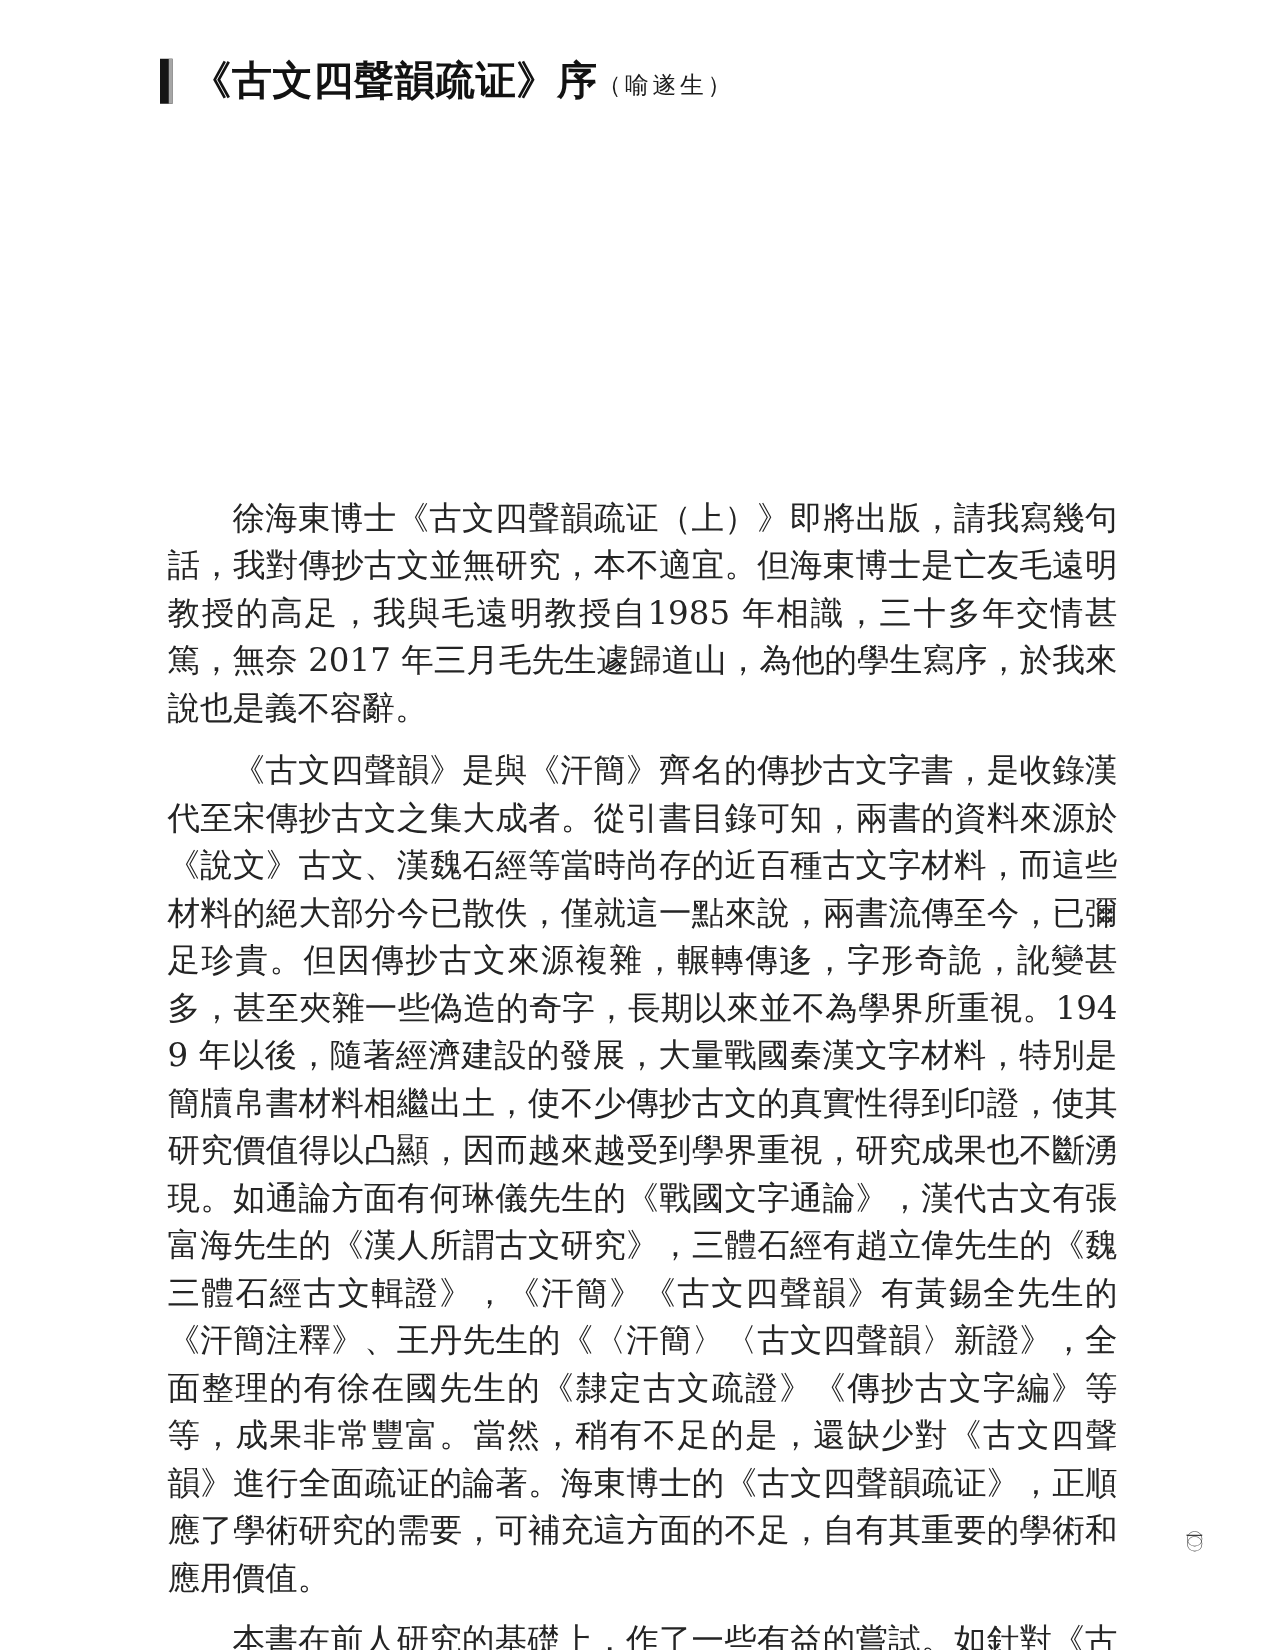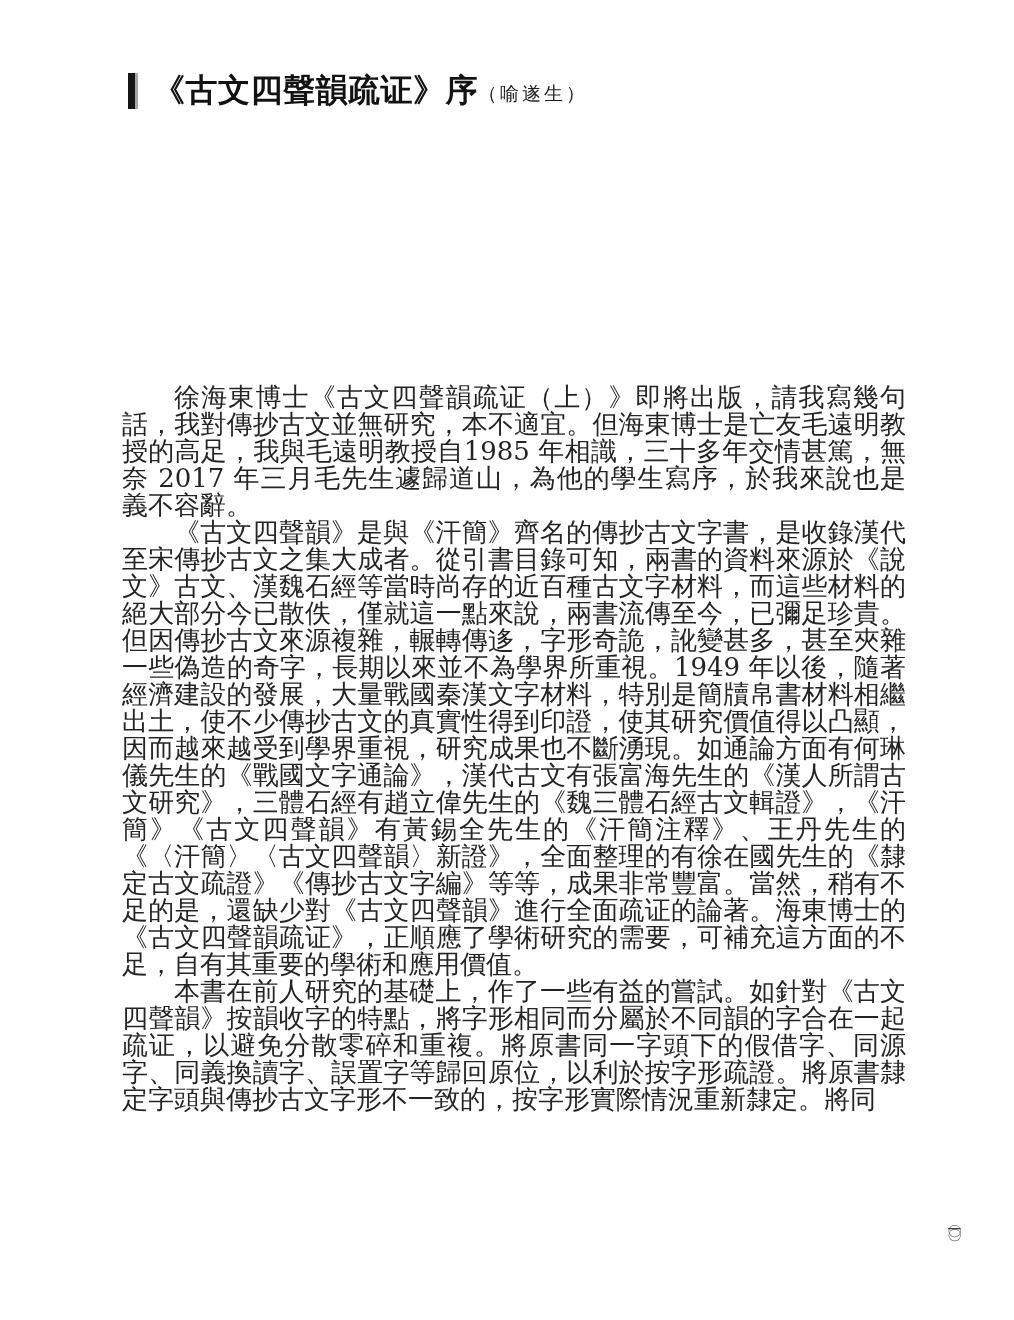--- a/index.html
+++ b/index.html
@@ -15,21 +15,21 @@
     overflow: hidden;
   }
   .page {
     position: absolute;
     inset: 0;
   }
   
   .title-row {
     position: absolute;
     left: 128px;
-    top: 70px;
+    top: 44px;
     display: flex;
     align-items: flex-end;
   }
   .title-bar {
     width: 7px;
     height: 36px;
     background: #151515;
     border-right: 3px solid #a6a6a6;
     align-self: flex-start;
     margin-top: 3px;
@@ -54,23 +54,23 @@
     white-space: nowrap;
   }
   
   .body-block {
     position: absolute;
     left: 122px;
     top: 384px;
     width: 784px;
   }
   .body-block p {
-    margin: 0;
+    margin: 12px;
     font-size: 26px;
-    line-height: 27px;
+    line-height: 38px;
     color: #242424;
     text-align: justify;
     text-justify: inter-ideograph;
     text-indent: 2em;
     word-break: break-all;
   }
   
   .page-number {
     position: absolute;
     left: 946px;

